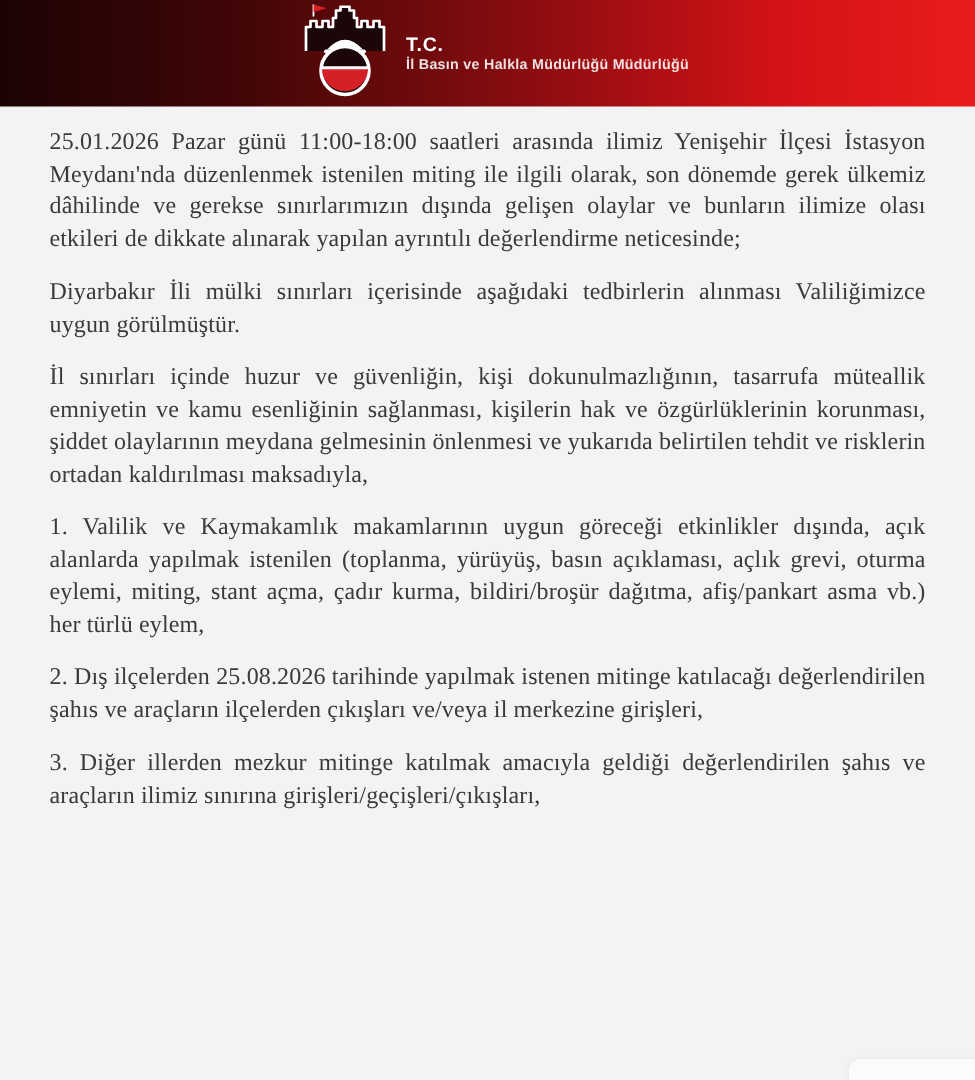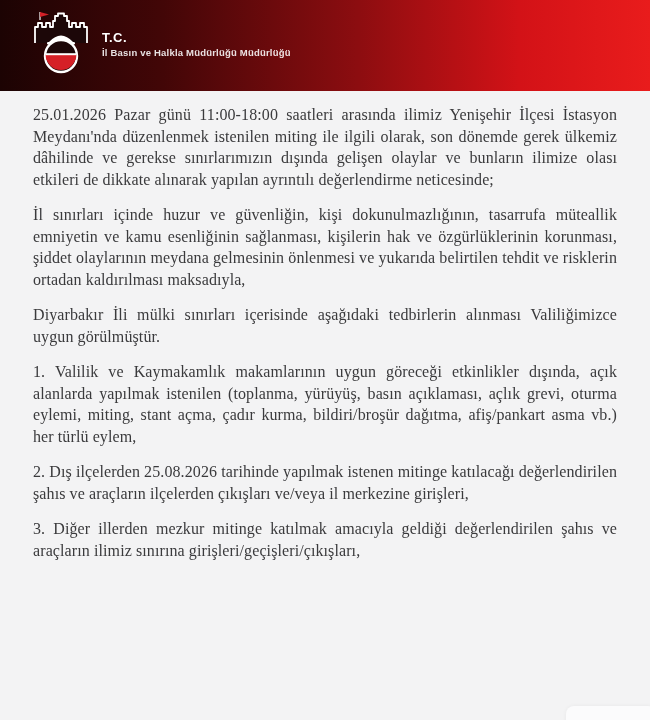--- a/index.html
+++ b/index.html
@@ -6,27 +6,28 @@
   body {
     width: 650px; height: 720px;
     overflow: hidden;
     background: #f3f3f4;
     font-family: "Liberation Sans", sans-serif;
     position: relative;
   }
 
   
   .header {
-    width: 650px; height: 91px;
+    width: 650px; height: 71px;
     background: linear-gradient(90deg, #1c0303 0%, #420607 25%, #8c0d10 55%, #d31217 80%, #e91c1c 100%);
     display: flex;
     align-items: center;
     justify-content: space-between;
     box-sizing: border-box;
     padding: 0 22px 8px 30px;
+    flex-direction: column;
   }
   .brand {
     display: flex;
     align-items: center;
     gap: 10px;
   }
   .emblem {
     width: 62px; height: 64px;
     flex: 0 0 auto;
     margin-top: 2px;
@@ -104,21 +105,21 @@
     </svg>
     <div class="brand-text">
       <div class="brand-tc">T.C.</div>
       <div class="brand-sub">İl Basın ve Halkla Müdürlüğü Müdürlüğü</div>
     </div>
   </div>
 </div>
 
 <div class="doc-body">
   <p>25.01.2026 Pazar günü 11:00-18:00 saatleri arasında ilimiz Yenişehir İlçesi İstasyon Meydanı'nda düzenlenmek istenilen miting ile ilgili olarak, son dönemde gerek ülkemiz dâhilinde ve gerekse sınırlarımızın dışında gelişen olaylar ve bunların ilimize olası etkileri de dikkate alınarak yapılan ayrıntılı değerlendirme neticesinde;</p>
+  <p>Diyarbakır İli mülki sınırları içerisinde aşağıdaki tedbirlerin alınması Valiliğimizce uygun görülmüştür.</p>
   <p>İl sınırları içinde huzur ve güvenliğin, kişi dokunulmazlığının, tasarrufa müteallik emniyetin ve kamu esenliğinin sağlanması, kişilerin hak ve özgürlüklerinin korunması, şiddet olaylarının meydana gelmesinin önlenmesi ve yukarıda belirtilen tehdit ve risklerin ortadan kaldırılması maksadıyla,</p>
-  <p>Diyarbakır İli mülki sınırları içerisinde aşağıdaki tedbirlerin alınması Valiliğimizce uygun görülmüştür.</p>
   <p>1. Valilik ve Kaymakamlık makamlarının uygun göreceği etkinlikler dışında, açık alanlarda yapılmak istenilen (toplanma, yürüyüş, basın açıklaması, açlık grevi, oturma eylemi, miting, stant açma, çadır kurma, bildiri/broşür dağıtma, afiş/pankart asma vb.) her türlü eylem,</p>
   <p>2. Dış ilçelerden 25.08.2026 tarihinde yapılmak istenen mitinge katılacağı değerlendirilen şahıs ve araçların ilçelerden çıkışları ve/veya il merkezine girişleri,</p>
   <p>3. Diğer illerden mezkur mitinge katılmak amacıyla geldiği değerlendirilen şahıs ve araçların ilimiz sınırına girişleri/geçişleri/çıkışları,</p>
 
 </div>
 
 <div class="corner-artifact"></div>
 
 </body></html>

